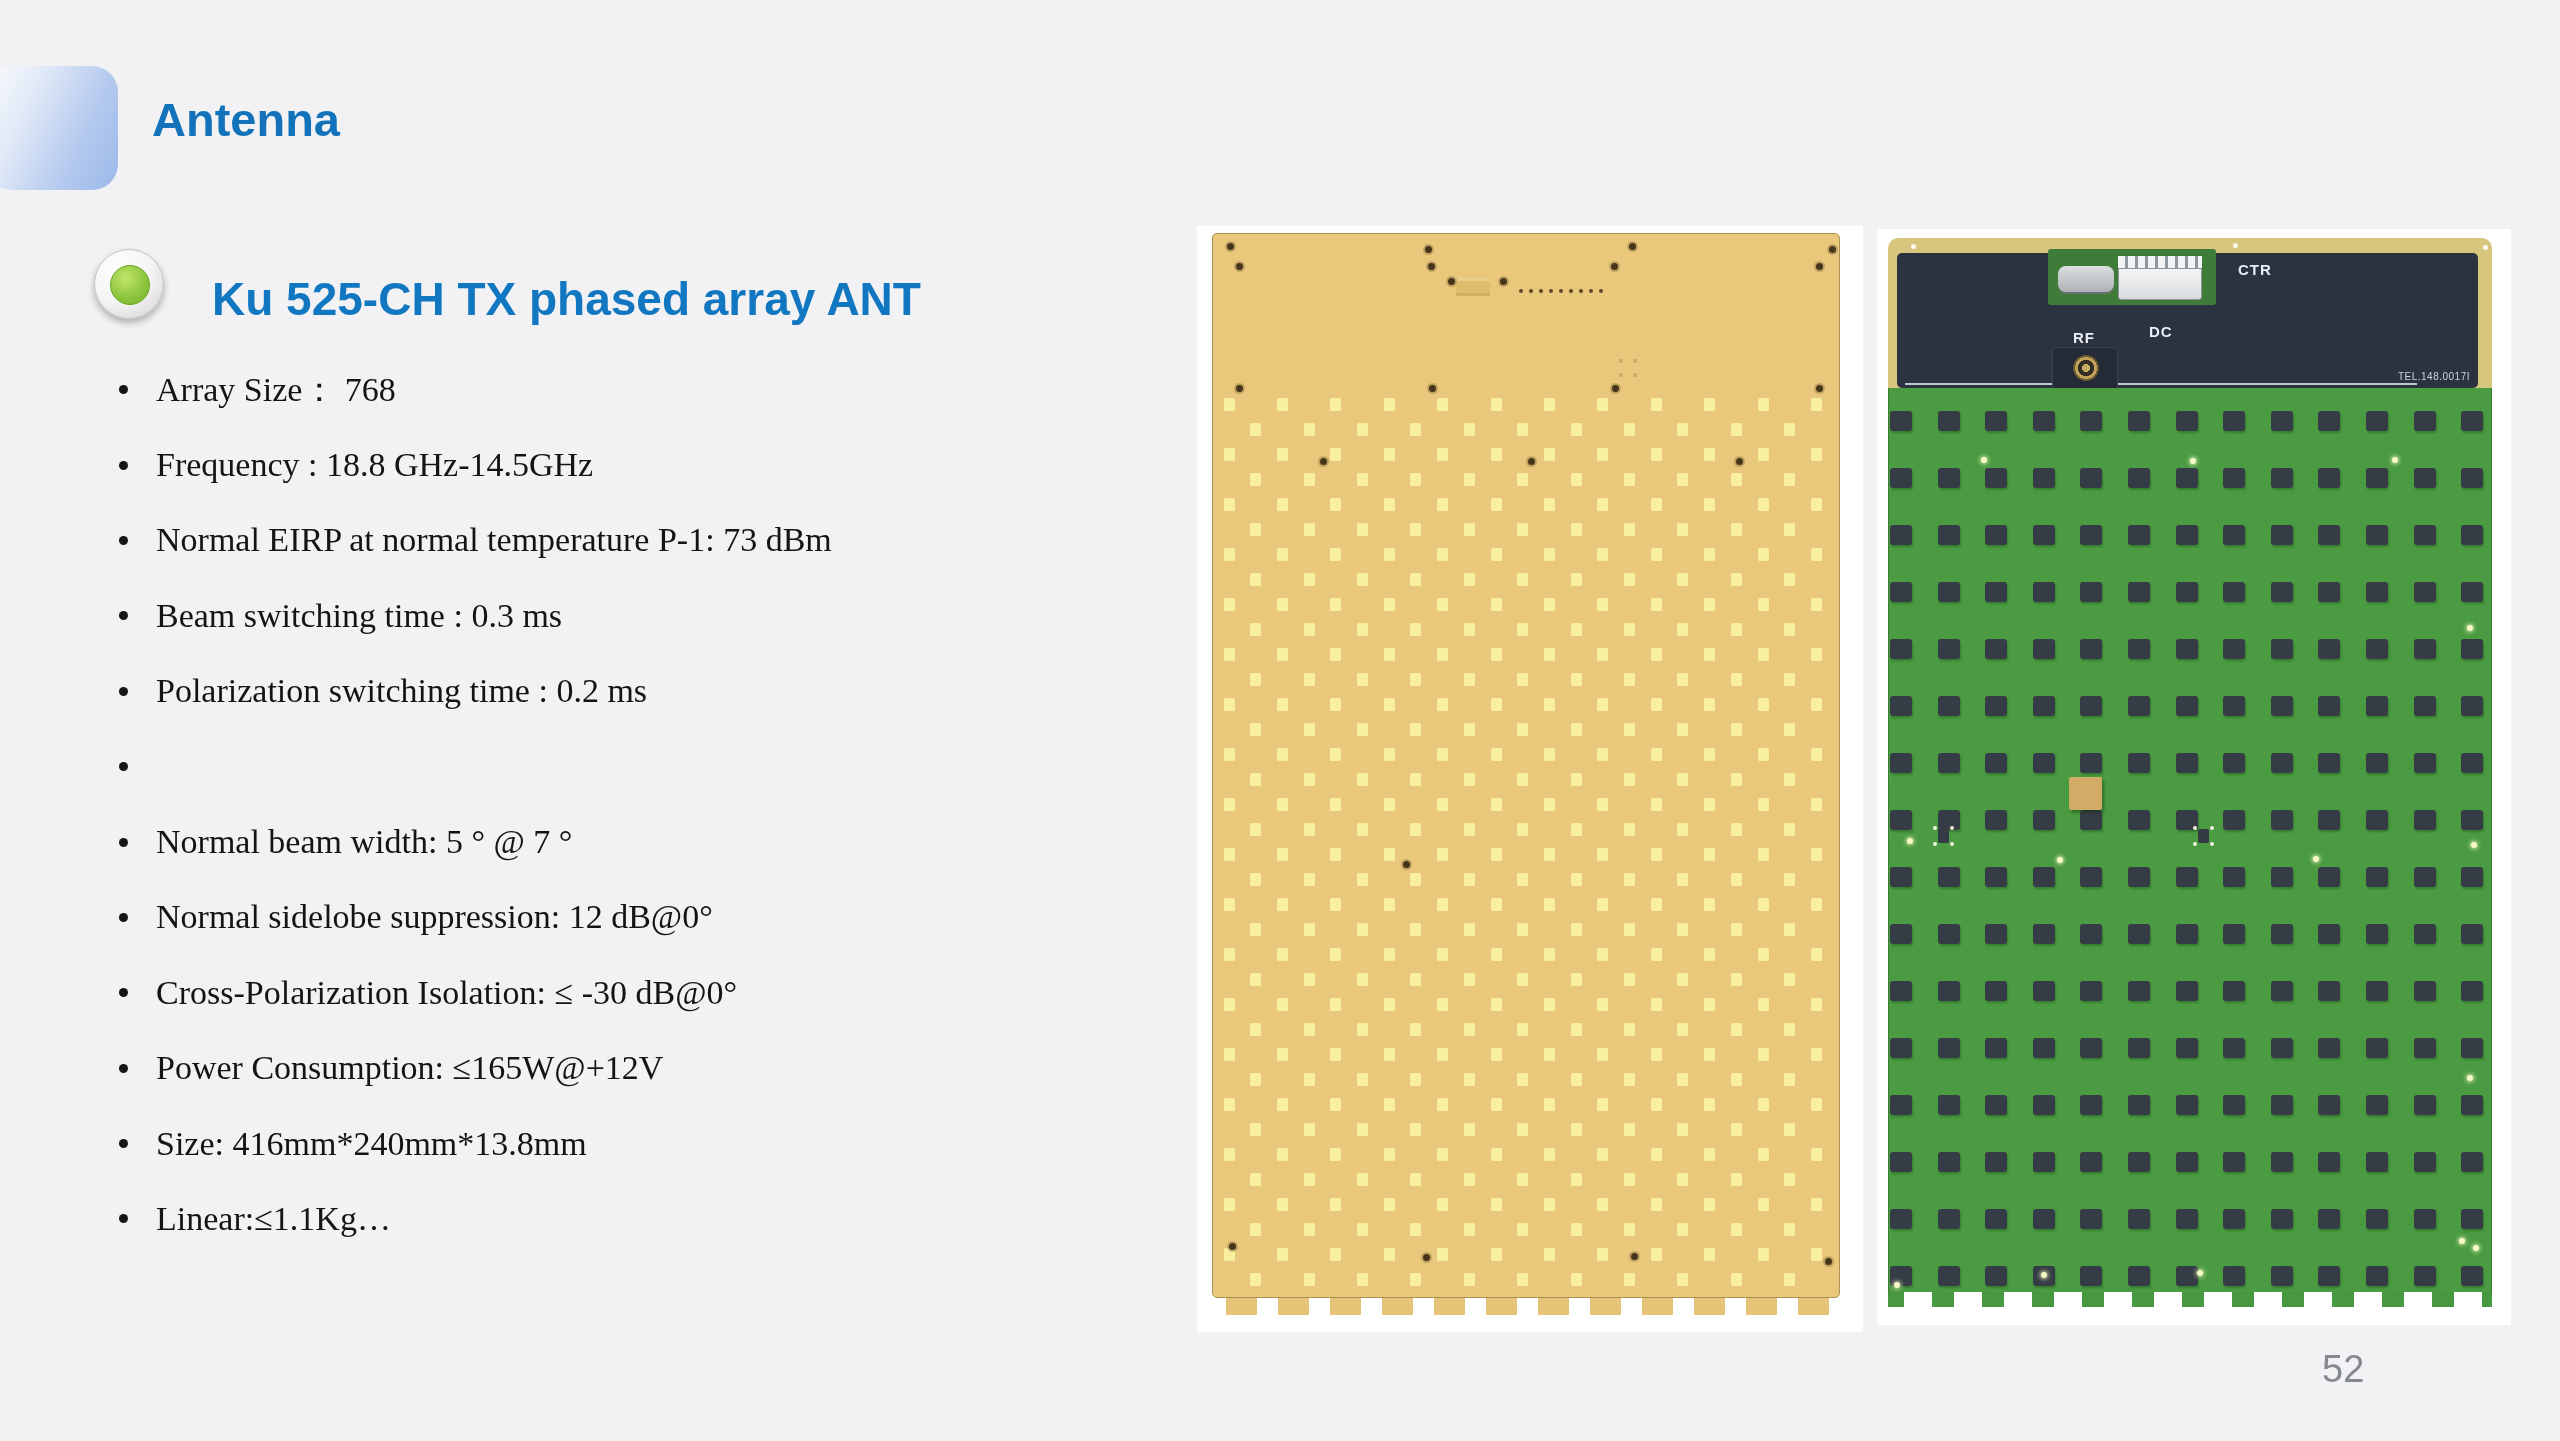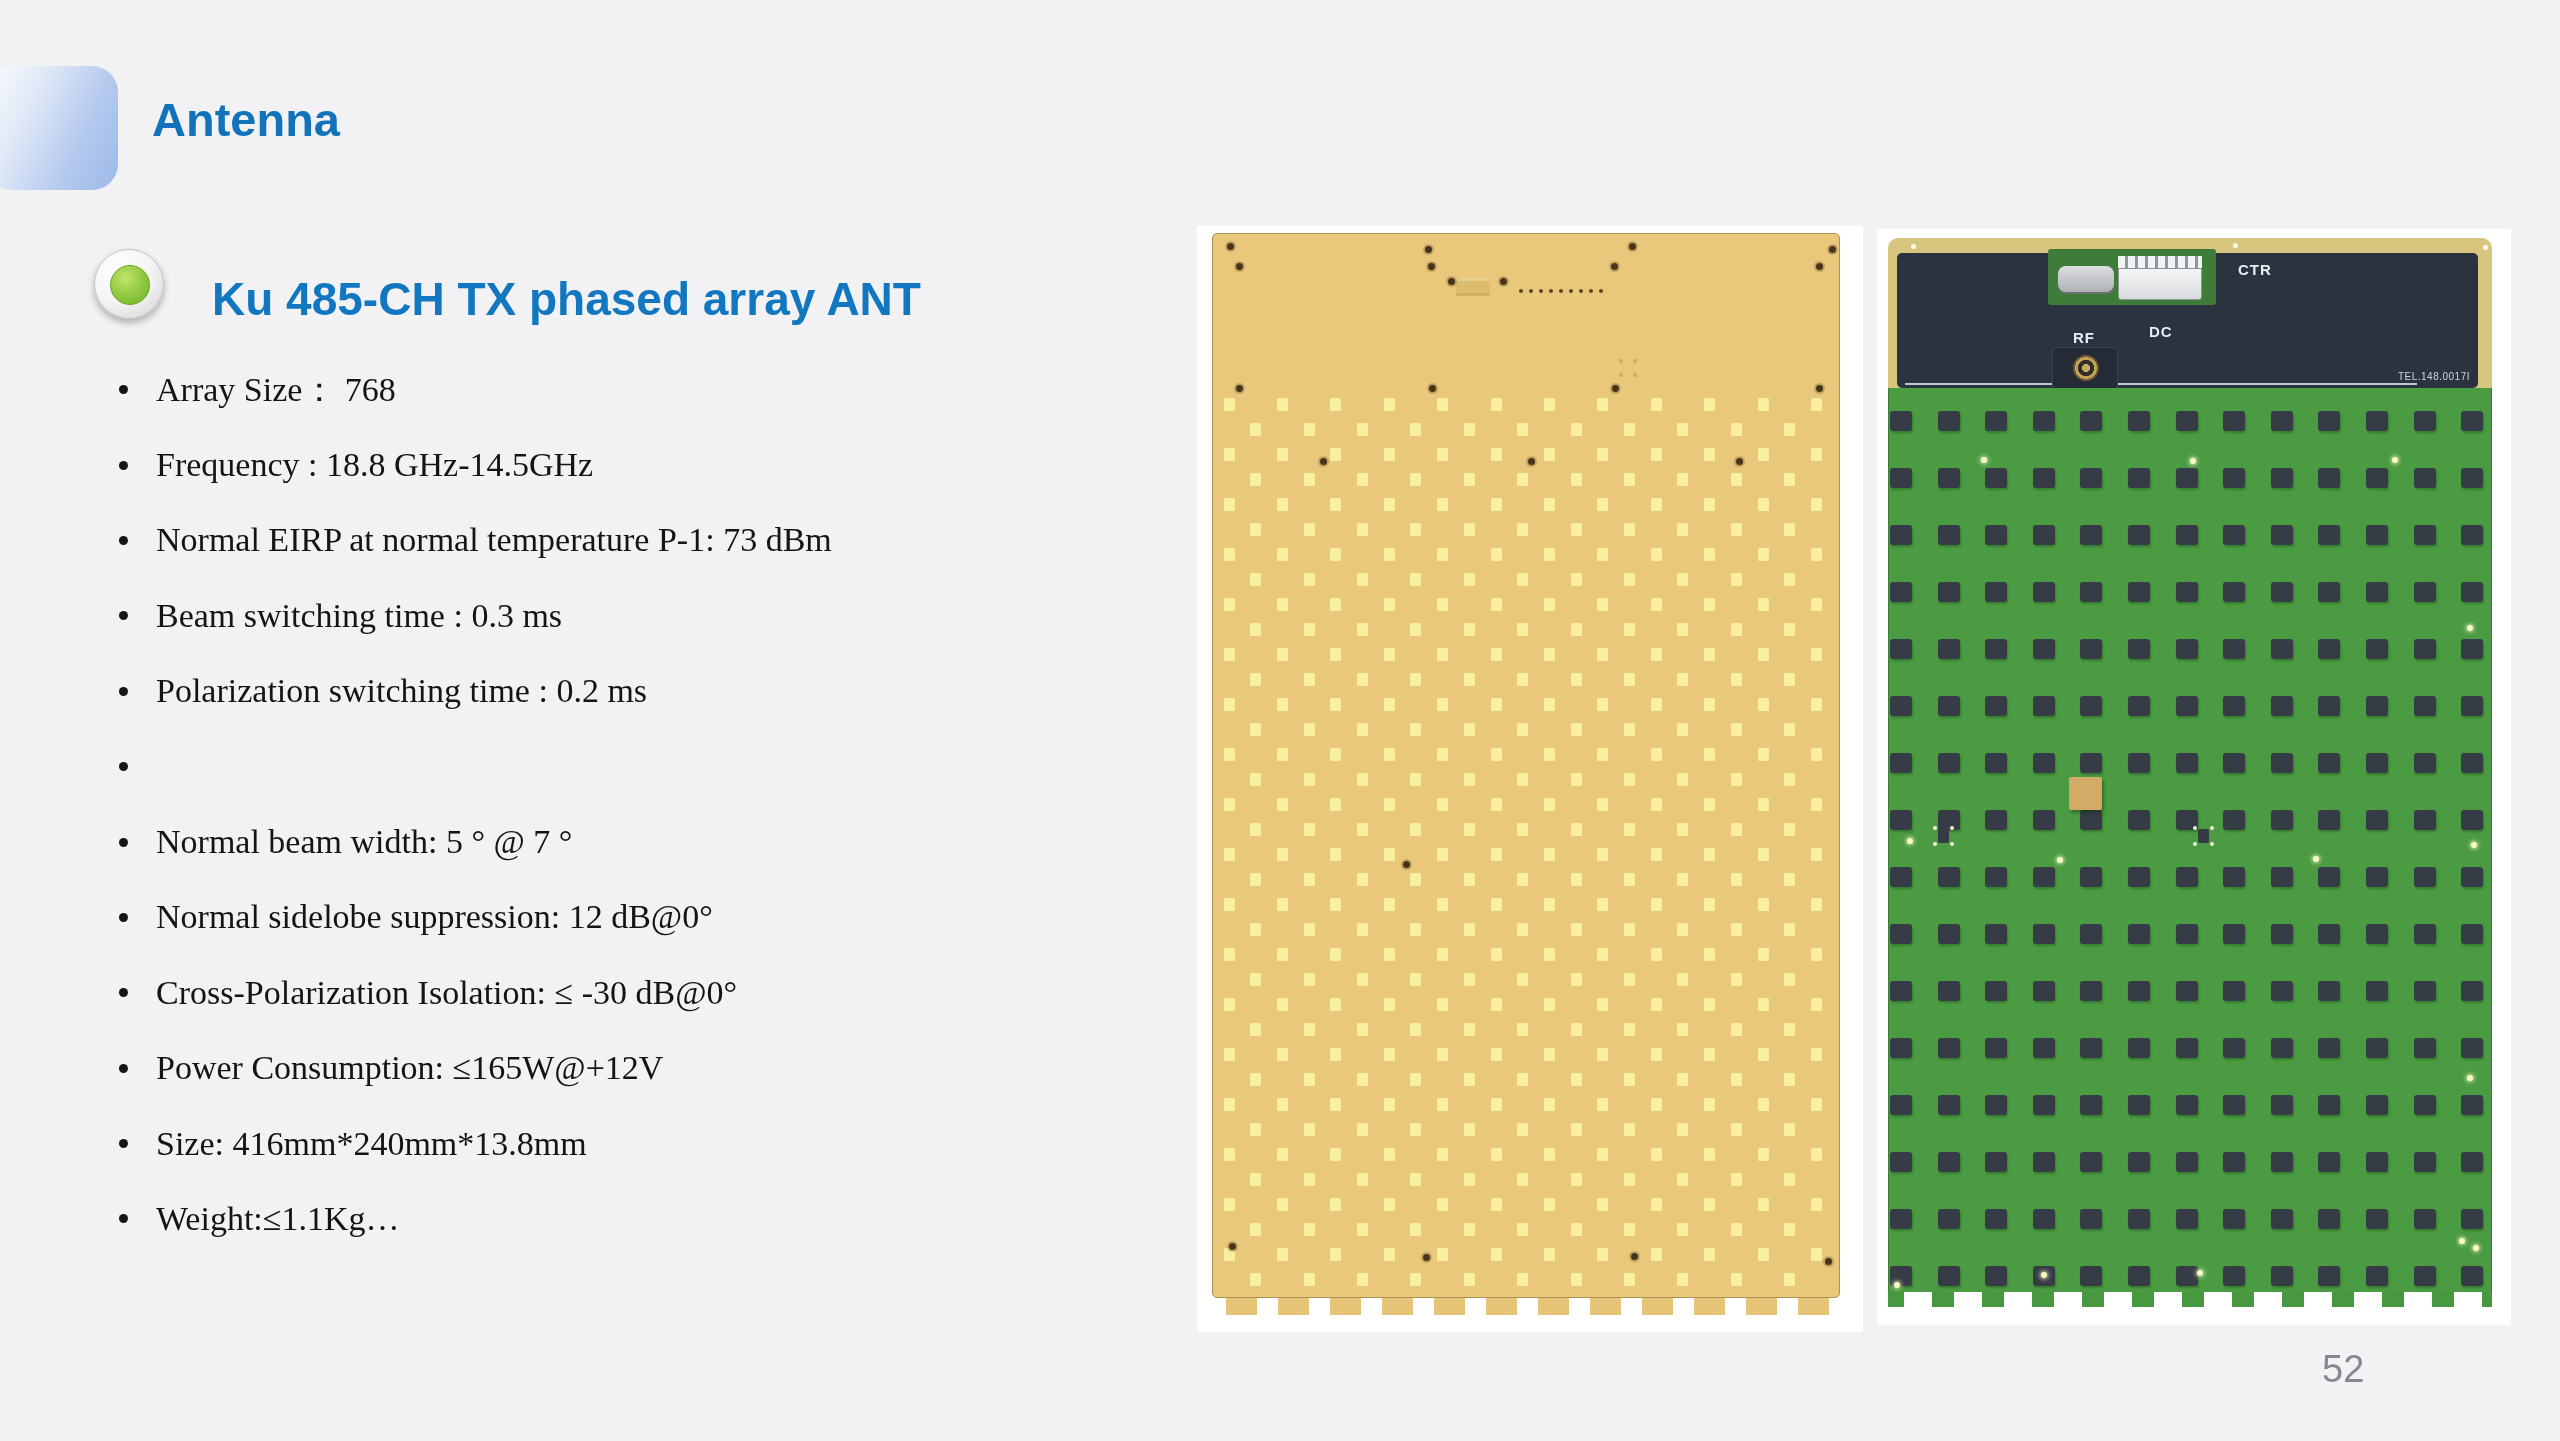--- a/index.html
+++ b/index.html
@@ -93,21 +93,21 @@
 <body>
 
 <div class="slide">
 
   <div class="tab"></div>
   <h1 class="title">Antenna</h1>
 
   <div class="bullet3d">
     <div class="bullet3d-inner"></div>
   </div>
-  <h2 class="subtitle">Ku 485-CH TX phased array ANT</h2>
+  <h2 class="subtitle">Ku 525-CH TX phased array ANT</h2>
 
   <ul class="specs">
     <li class="spec">
         <span class="dot"></span>
         <span class="txt">Array Size： 768</span>
       </li>
     <li class="spec">
         <span class="dot"></span>
         <span class="txt">Frequency : 18.8 GHz-14.5GHz</span>
       </li>
@@ -141,21 +141,21 @@
     <li class="spec">
         <span class="dot"></span>
         <span class="txt">Power Consumption: ≤165W@+12V</span>
       </li>
     <li class="spec">
         <span class="dot"></span>
         <span class="txt">Size: 416mm*240mm*13.8mm</span>
       </li>
     <li class="spec">
         <span class="dot"></span>
-        <span class="txt">Weight:≤1.1Kg…</span>
+        <span class="txt">Linear:≤1.1Kg…</span>
       </li>
   </ul>
 
   <div class="photo photo-left">
     <div class="gold-board">
       <div class="comp"></div>
       <div class="gold-patches">
           <div class="patch" style="left: 10.5px; top: 0px;"></div>
           <div class="patch" style="left: 10.5px; top: 50px;"></div>
           <div class="patch" style="left: 10.5px; top: 100px;"></div>

